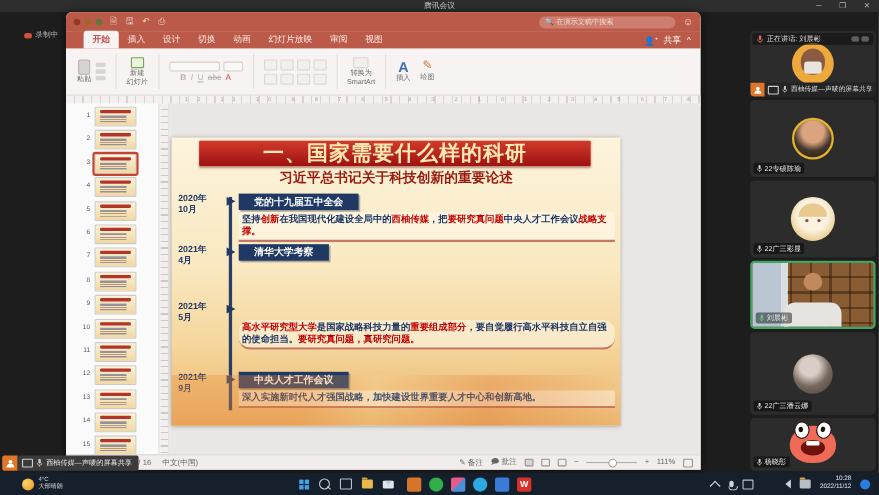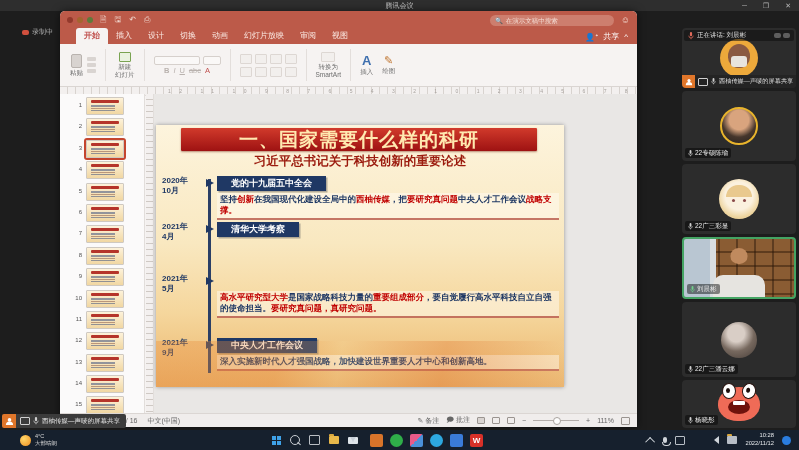--- a/index.html
+++ b/index.html
@@ -324,21 +324,21 @@
       <div class="s-arrow" style="top:54px;"></div>
       <div class="s-head" style="top:51px;">党的十九届五中全会</div>
       <div class="s-body" style="top:68px;"><span>坚持</span><span class="red">创新</span><span>在我国现代化建设全局中的</span><span class="red">西柚传媒</span><span>，把</span><span class="red">要研究真问题</span><span>中央人才工作会议</span><span class="red">战略支撑。</span></div>
 
       <div class="s-date" style="top:97px;"><span>2021年</span><br><span>4月</span></div>
       <div class="s-arrow" style="top:100px;"></div>
       <div class="s-head" style="top:97px;">清华大学考察</div>
 
       <div class="s-date" style="top:149px;"><span>2021年</span><br><span>5月</span></div>
       <div class="s-arrow" style="top:152px;"></div>
-      <div class="s-body" style="top:166px;"><span class="red">高水平研究型大学</span><span>是</span><span>国家战略科技力量</span><span>的</span><span class="red">重要组成部分</span><span>，要自觉履行高水平科技自立自强的使命担当。</span><span class="red">要研究真问题，真研究问题。</span></div>
+      <div class="s-body" style="top:166px;border-radius:11px;"><span class="red">高水平研究型大学</span><span>是</span><span>国家战略科技力量</span><span>的</span><span class="red">重要组成部分</span><span>，要自觉履行高水平科技自立自强的使命担当。</span><span class="red">要研究真问题，真研究问题。</span></div>
 
       <div class="s-date" style="top:213px;"><span>2021年</span><br><span>9月</span></div>
       <div class="s-arrow" style="top:216px;"></div>
       <div class="s-head" style="top:213px;">中央人才工作会议</div>
       <div class="s-body" style="top:230px;"><span>深入实施新时代人才强国战略，加快建设世界重要人才中心和创新高地。</span></div>
     </div>
   </div>
 
   <div class="statusbar">
     <span style="margin-left:30px;">幻灯片 3 / 16</span>

